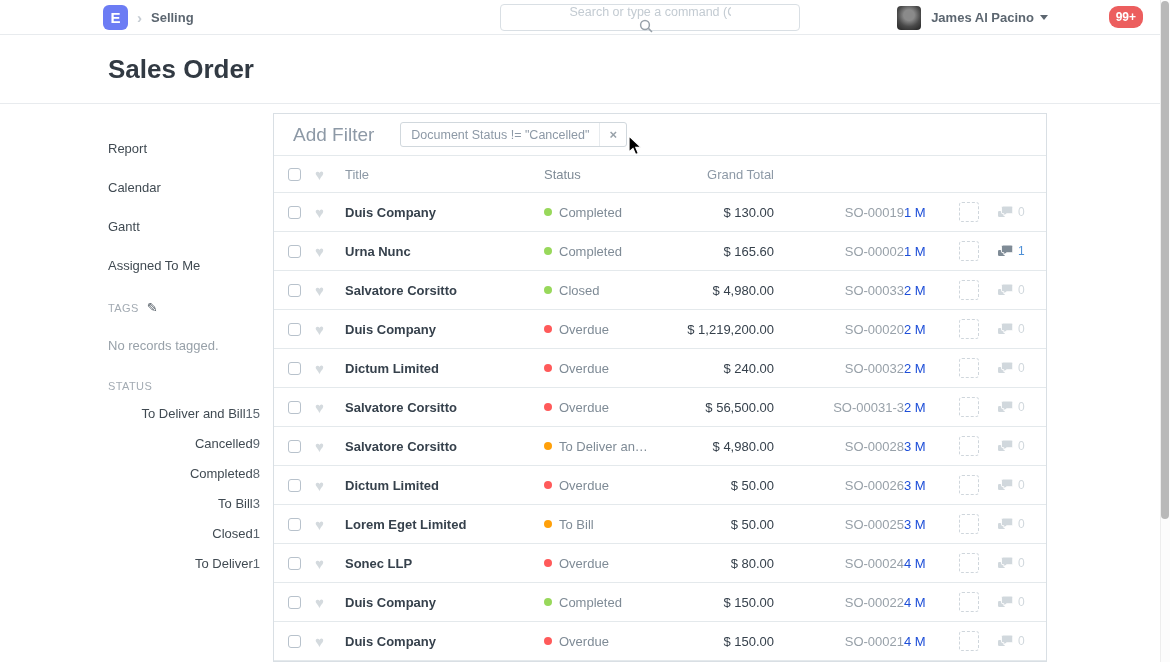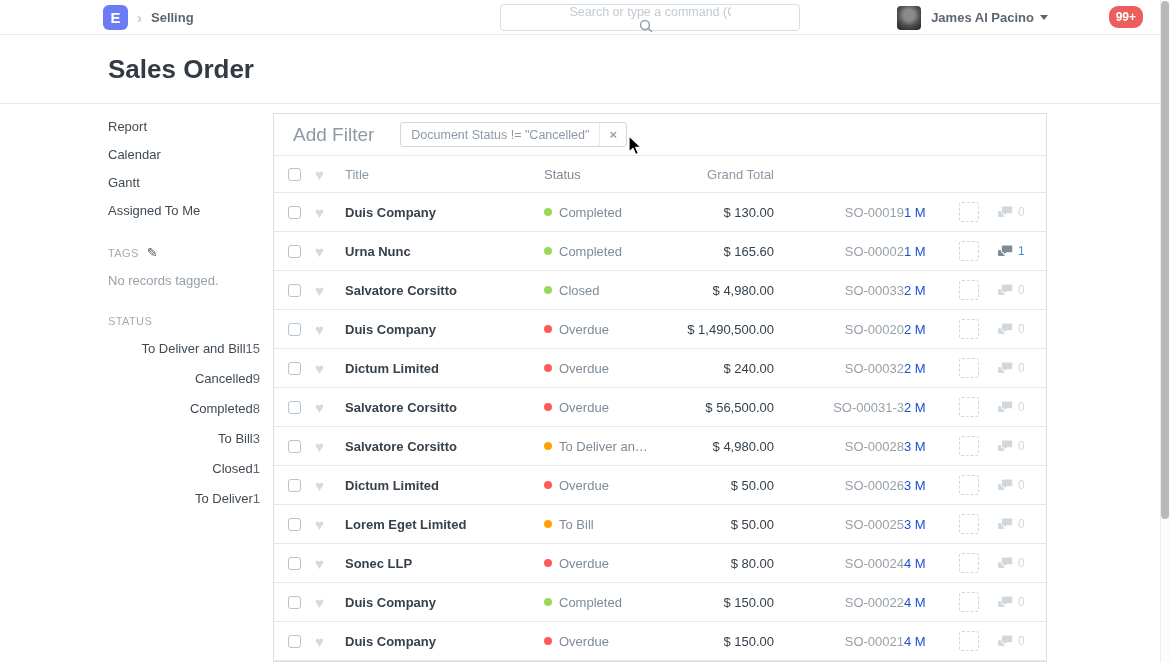--- a/index.html
+++ b/index.html
@@ -36,21 +36,21 @@
   .page-title { position:absolute; left:108px; top:18px; font-size:26px; font-weight:700; color:#323a43; }
   .head-actions { position:absolute; right:122px; top:20px; display:flex; align-items:center; }
   .menu-btn, .refresh-btn { font-size:13px; color:#36414c; cursor:pointer; display:flex; align-items:center; }
   .menu-btn { margin-right:32px; }
   .refresh-btn { margin-right:26px; }
   .new-btn { background:#4c7af0; color:#fff; font-size:13px; font-weight:600;
     border:none; border-radius:4px; padding:7px 14px; cursor:pointer; font-family:inherit; }
 
   
   .sidebar { position:absolute; left:108px; top:118px; width:152px; font-size:13px; }
-  .side-item { color:#404a52; margin-bottom:11px; cursor:pointer; line-height:1; padding:2px 0; }
+  .side-item { color:#404a52; margin-bottom:11px; cursor:pointer; line-height:1; padding:2px 0;margin-top:22px; }
   .side-heading { font-size:11px; color:#a3abb3; letter-spacing:.4px; margin:26px 0 12px; display:flex; align-items:center; }
   .pencil-icon { color:#4a545e; font-size:13px; margin-left:8px; cursor:pointer; }
   .side-muted { color:#98a1a9; }
   .status-row { display:flex; justify-content:flex-end; color:#404a52; margin-bottom:11px; cursor:pointer; padding:2px 0; }
   .status-count { color:#5c6670; }
 
   
   .list-wrap { position:absolute; left:273px; top:113px; width:774px; border:1px solid #d9dfe4; background:#fff; }
   .filter-row { height:42px; display:flex; align-items:center; padding-left:19px; border-bottom:1px solid #e4e9ec; }
   .add-filter { font-size:19px; color:#8d99a6; cursor:pointer; }
@@ -279,21 +279,21 @@
           <span class="checkbox"></span>
         </span>
     <span class="cell c-heart">
           <span class="heart-icon">♥</span>
         </span>
     <span class="cell c-title">Duis Company</span>
     <span class="cell c-status">
       <span class="dot" style="background: rgb(255, 90, 90);"></span>
       <span>Overdue</span>
     </span>
-    <span class="cell c-total">$ 1,490,500.00</span>
+    <span class="cell c-total">$ 1,219,200.00</span>
     <span class="cell c-id">SO-00020</span>
     <span class="cell c-time">2 M</span>
     <span class="cell c-assign">
           <span class="assign-box"></span>
         </span>
     <span class="cell c-comment">
       <svg class="comment-icon" width="17" height="14" viewBox="0 0 17 14">
         <rect x="1" y="6" width="7" height="6" rx="1.2" fill="currentColor"></rect>
         <path d="M6 1 h8.2 a1.6 1.6 0 0 1 1.6 1.6 v4.6 a1.6 1.6 0 0 1 -1.6 1.6 h-4.6 l-2.6 2.2 v-2.2 h-1 a1.6 1.6 0 0 1 -1.6 -1.6 v-4.6 A1.6 1.6 0 0 1 6 1 z" fill="currentColor" stroke="#ffffff" stroke-width="1"></path>
       </svg>

